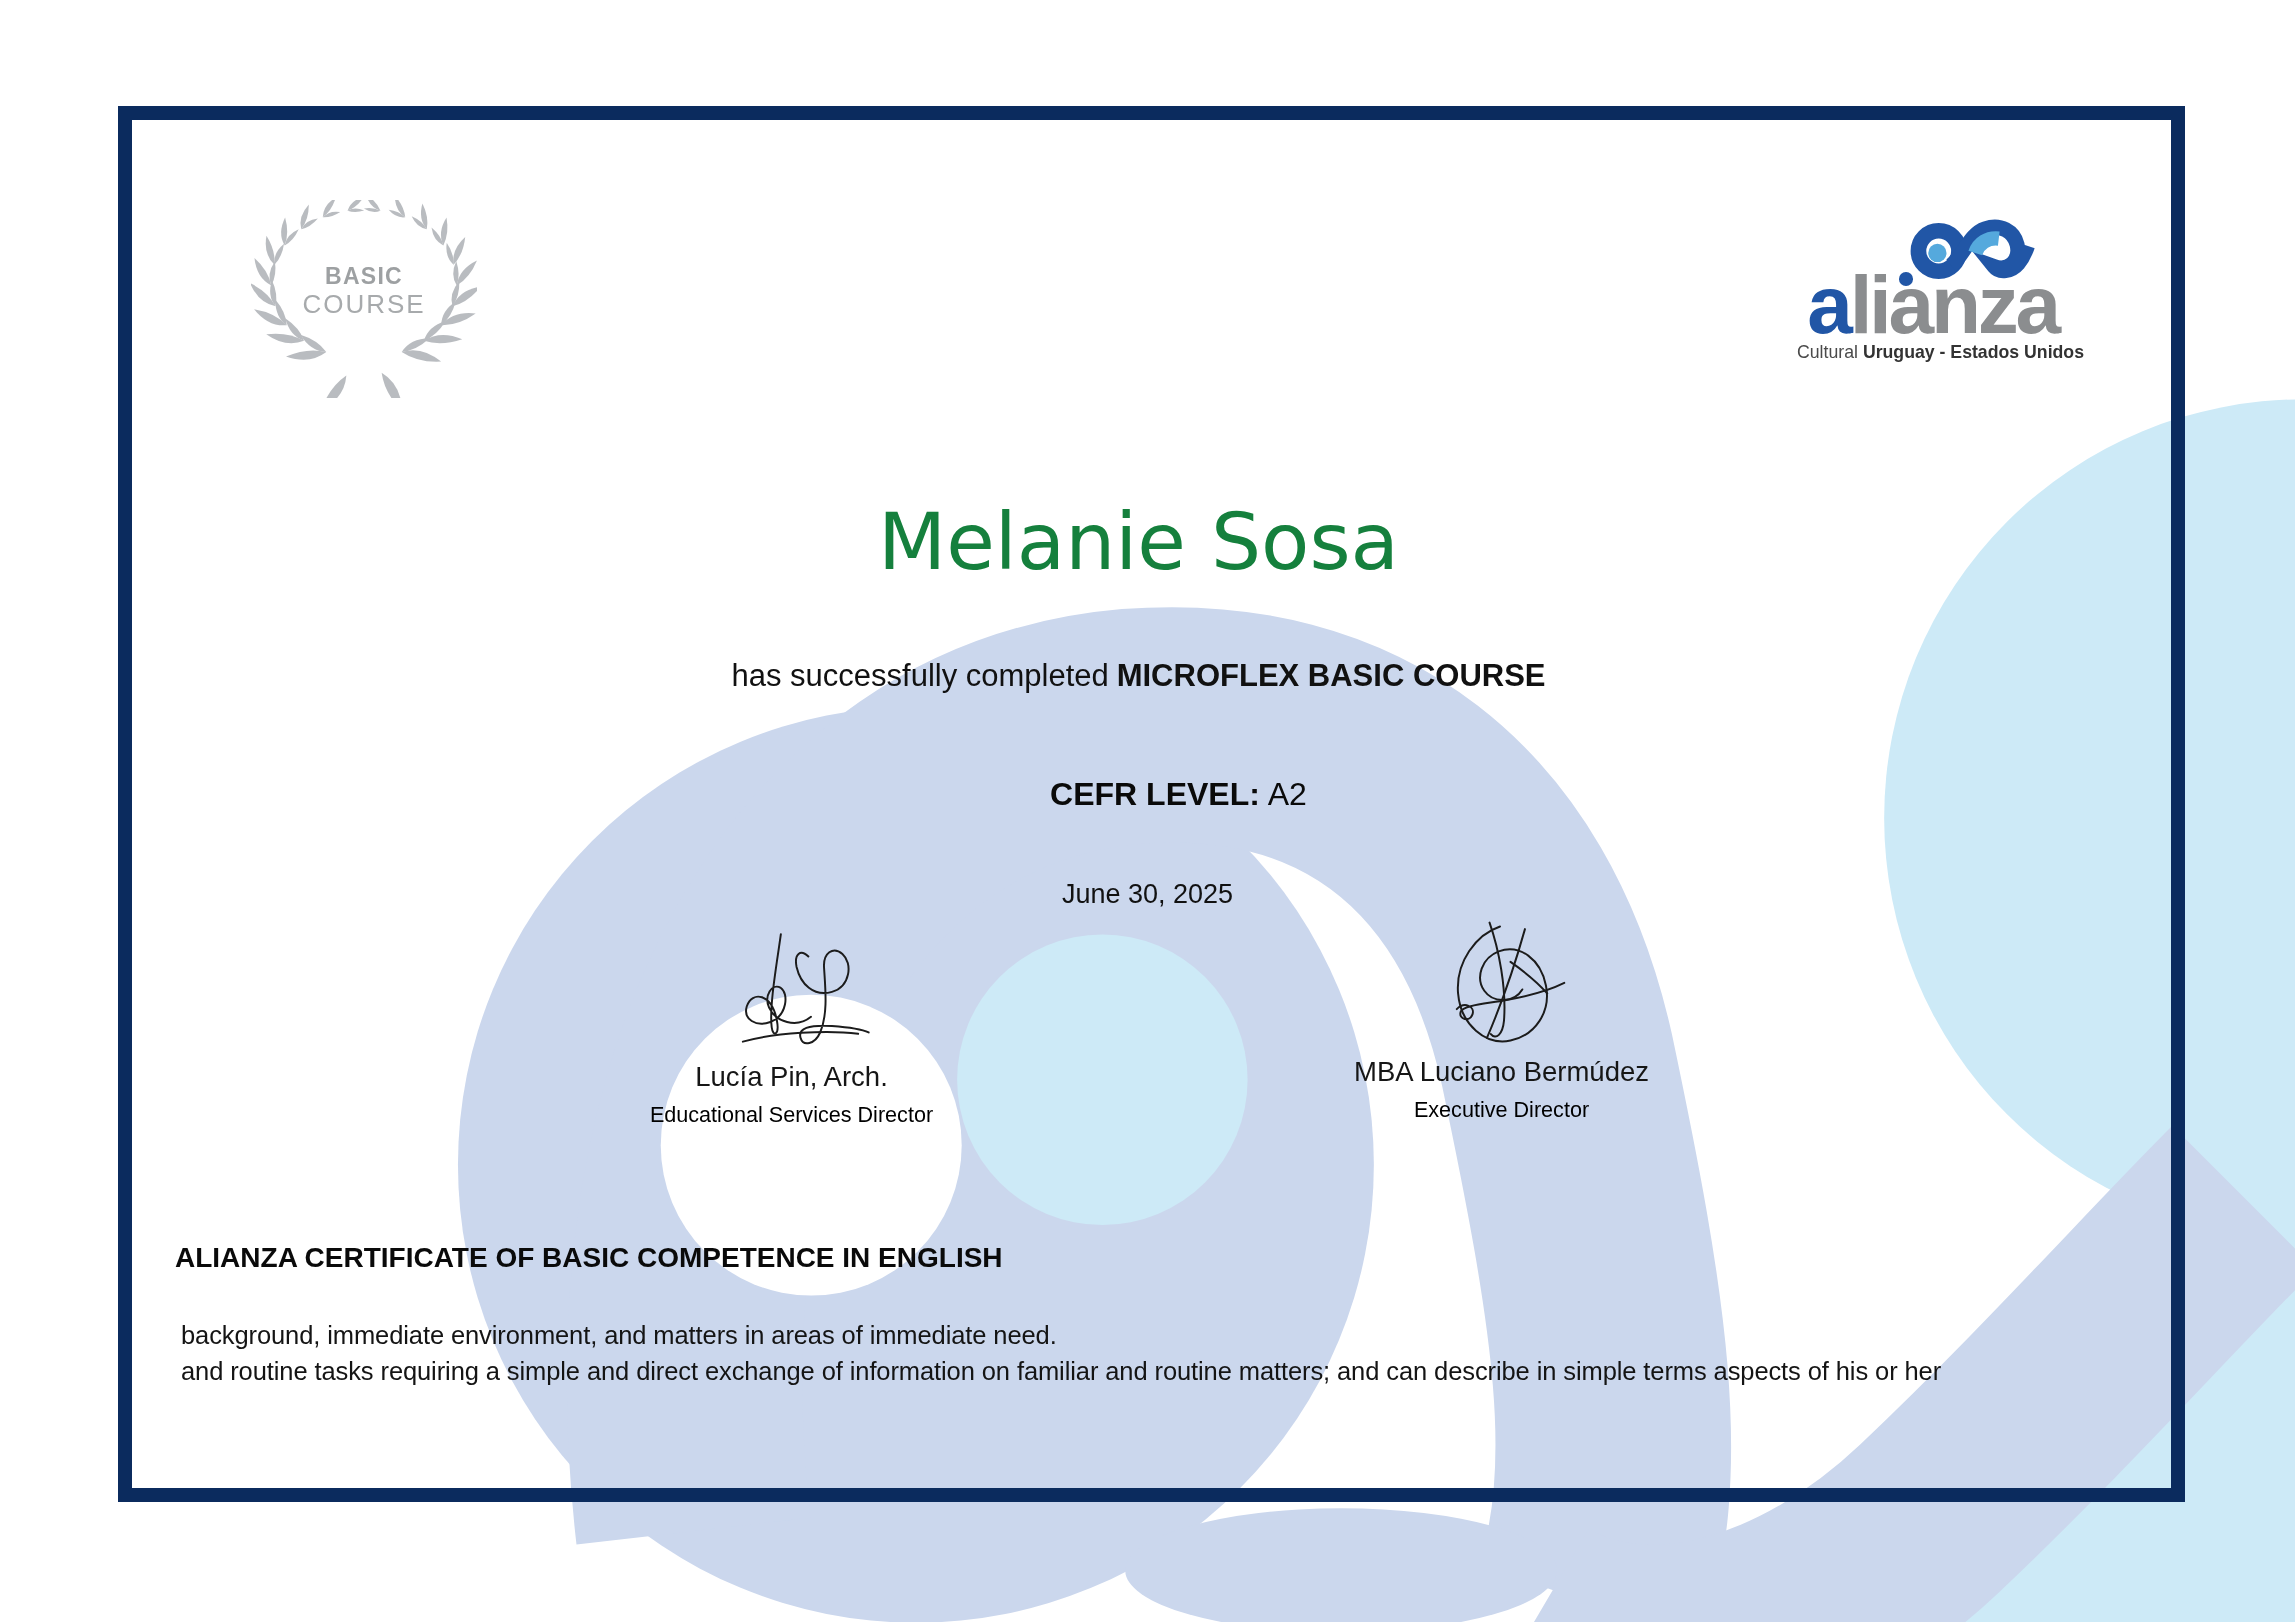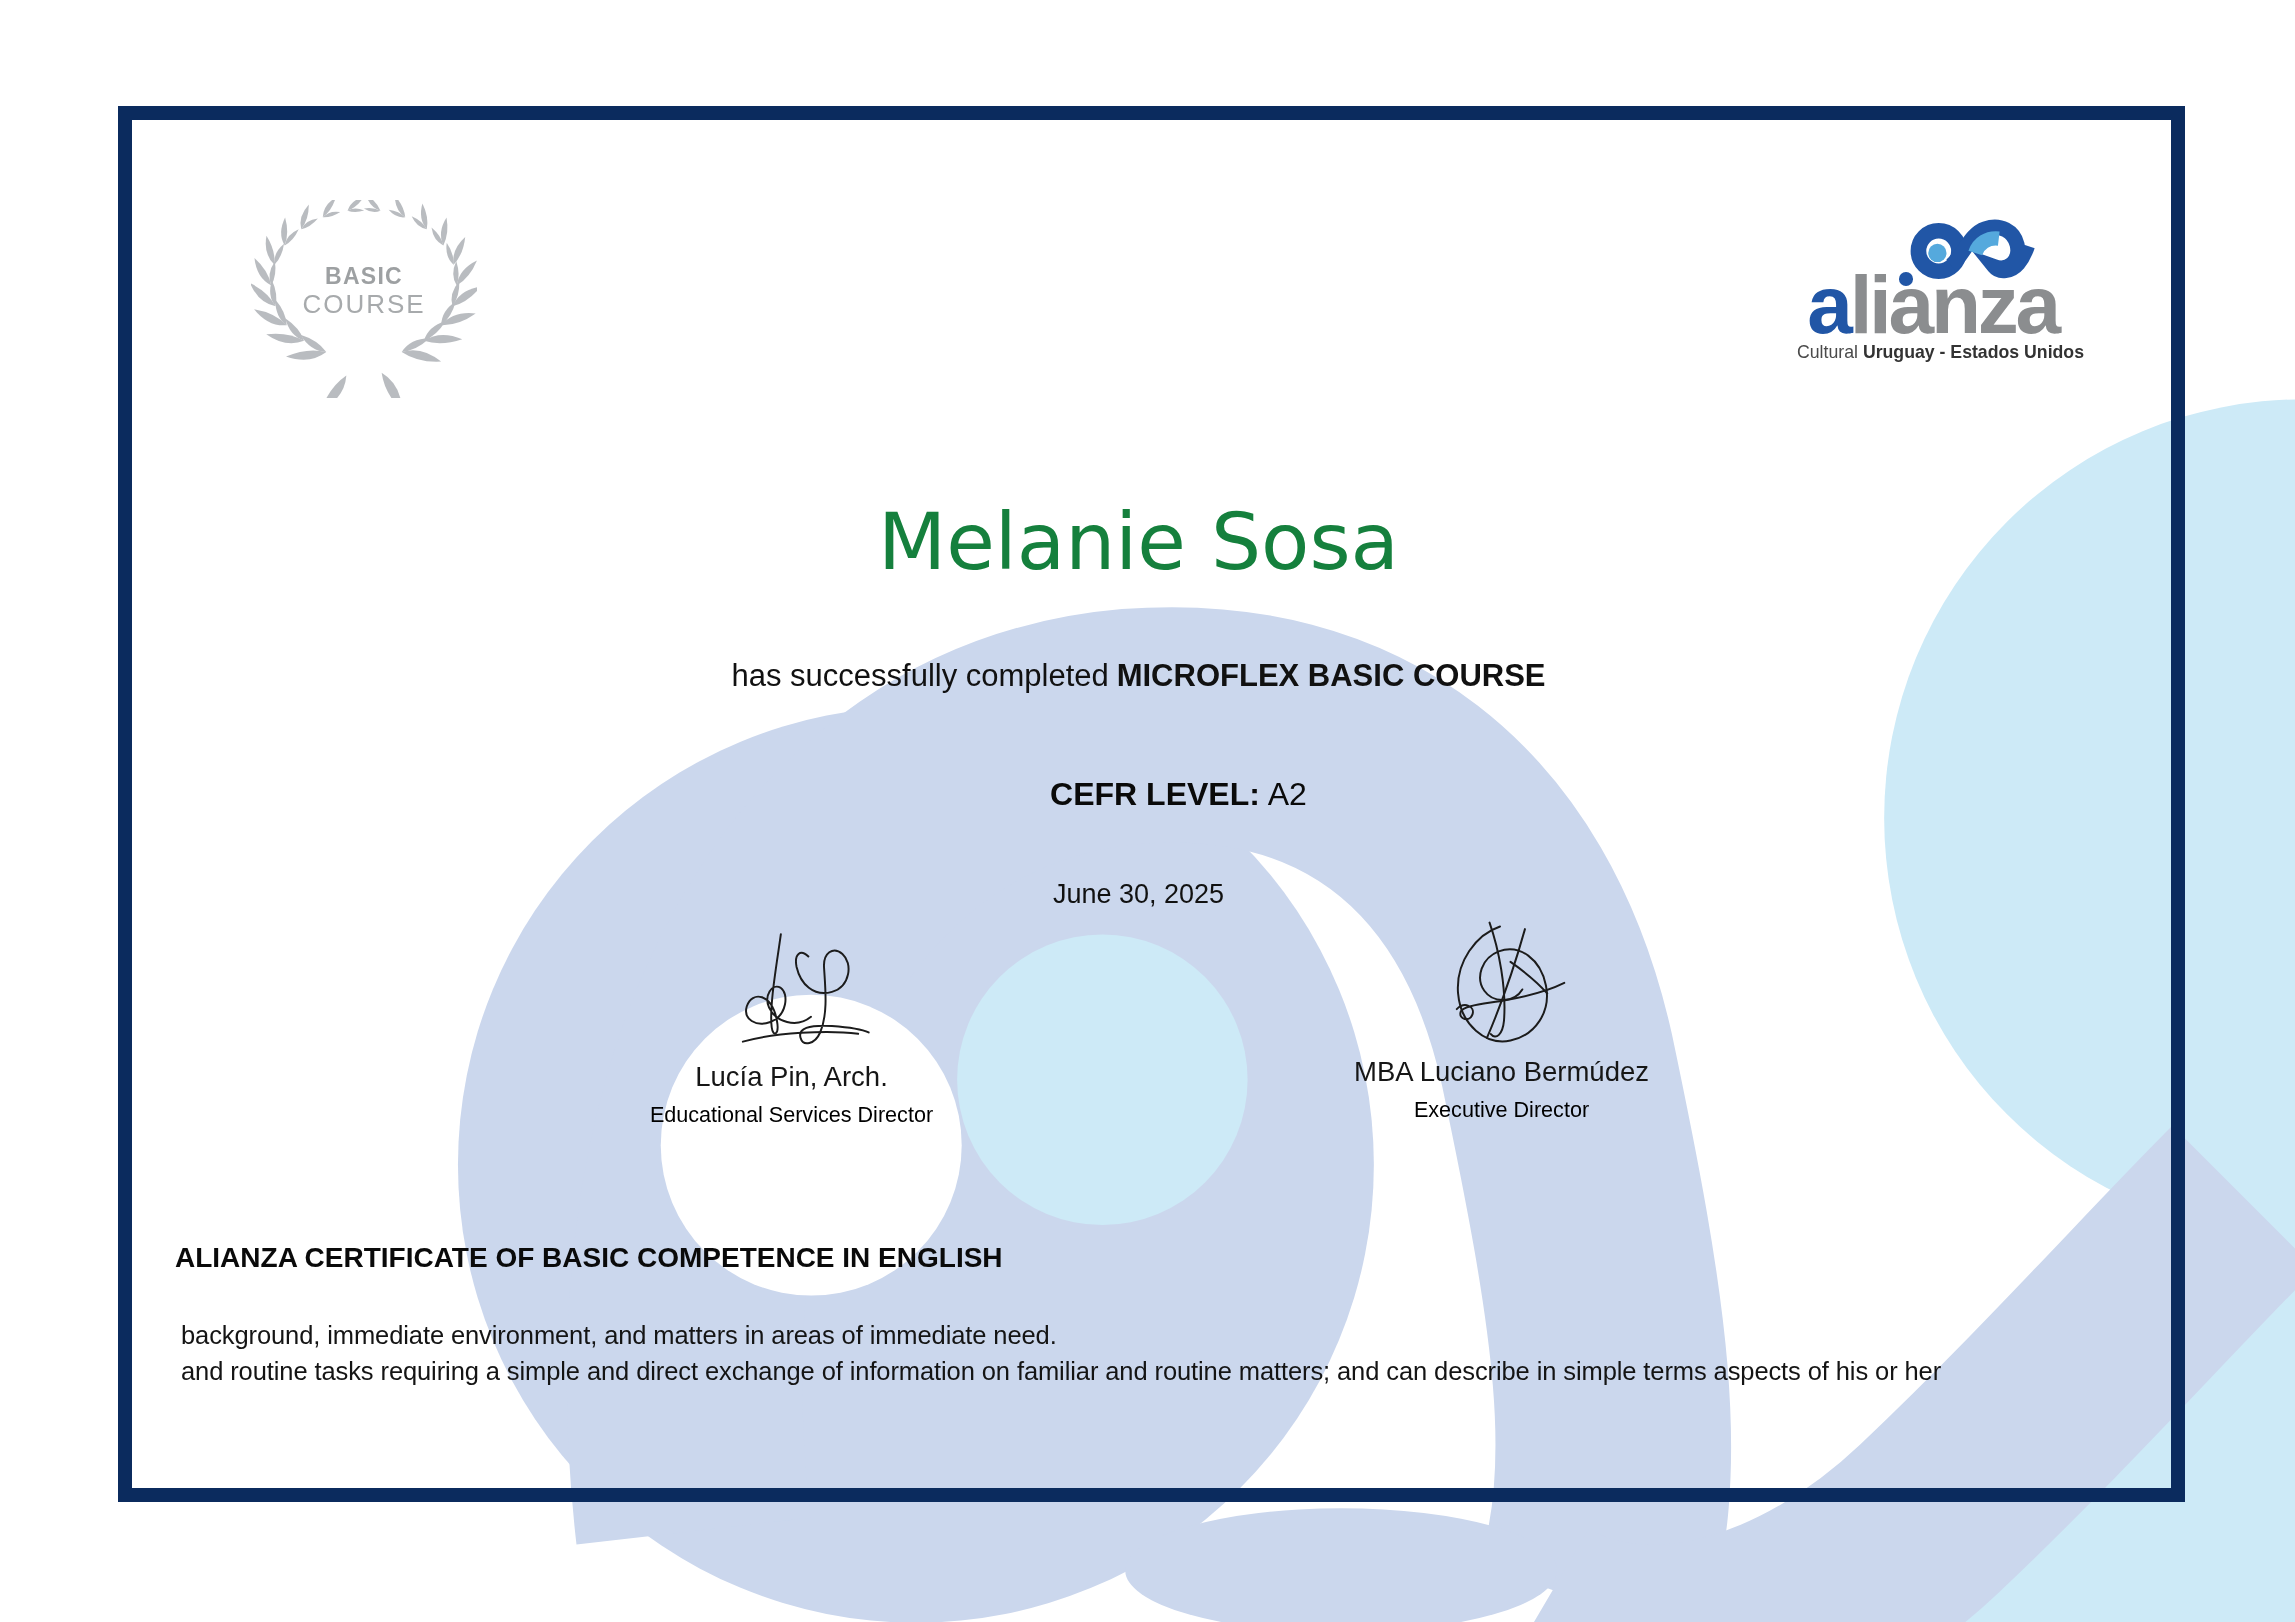--- a/index.html
+++ b/index.html
@@ -56,21 +56,21 @@
   }
   .completion b{margin-left:7.9px;}
   .cefr{
     left:0;top:775px;width:2277px;text-align:center;z-index:3;
     font-size:32px;color:#0a0a0a;line-height:1.2;margin-left:40px;
   }
   .cefr .label{font-weight:bold;}
   .cefr .value{font-weight:normal;margin-left:7.9px;}
   .issue-date{
     left:0;top:878px;width:2277px;text-align:center;z-index:3;
-    font-size:27px;color:#111;line-height:1.2;
+    font-size:27px;color:#111;line-height:1.2;padding-left:9px;
   }
 
   
   .sig-block{z-index:3;width:419px;text-align:center;position:absolute;}
   .sig-left{left:582px;top:921px;}
   .sig-right{left:1292px;top:916px;}
   .sig-scribble{height:139px;position:relative;}
   .sig-scribble svg{position:absolute;left:50%;transform:translateX(-50%);bottom:0;}
   .sig-name{font-size:27.5px;color:#161616;margin-top:1.3px;}
   .sig-title{font-size:21.6px;color:#000000;margin-top:9.2px;}

